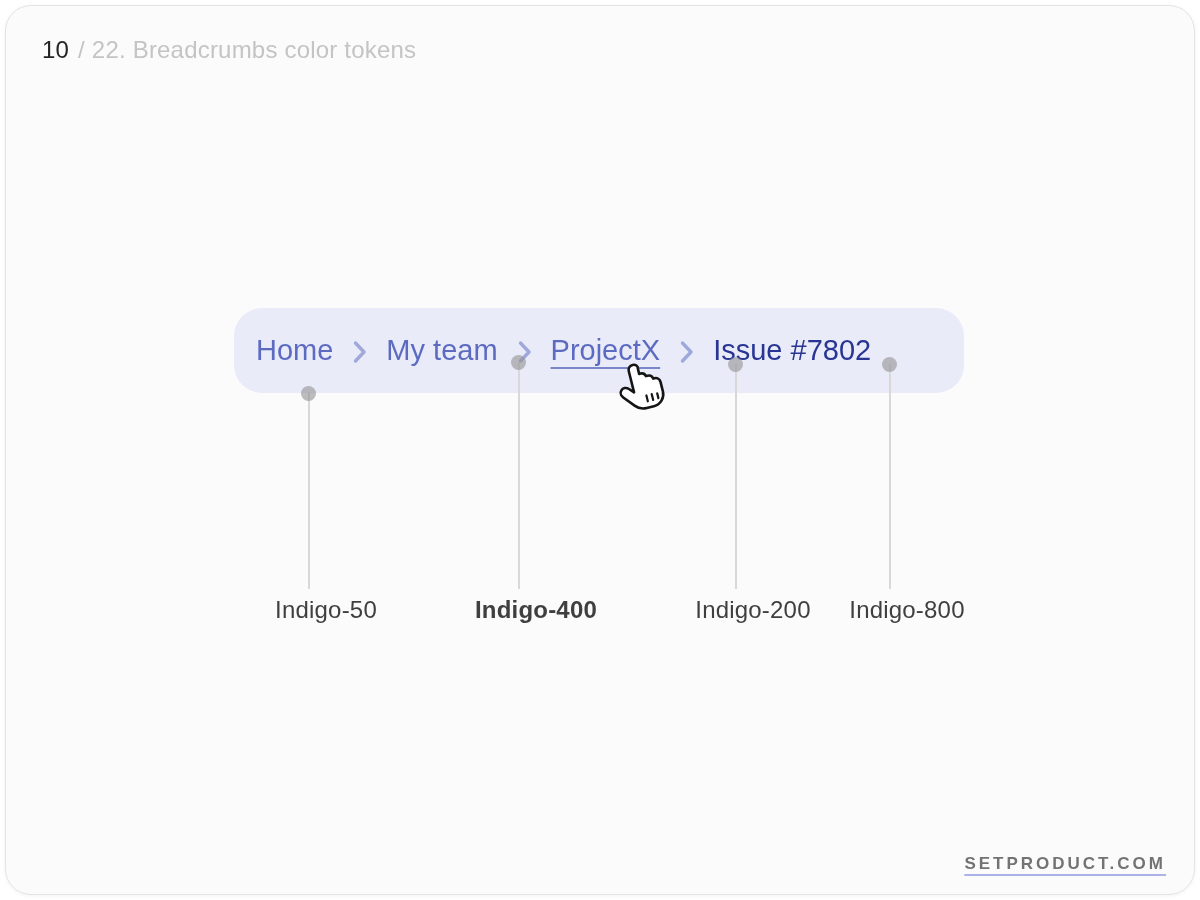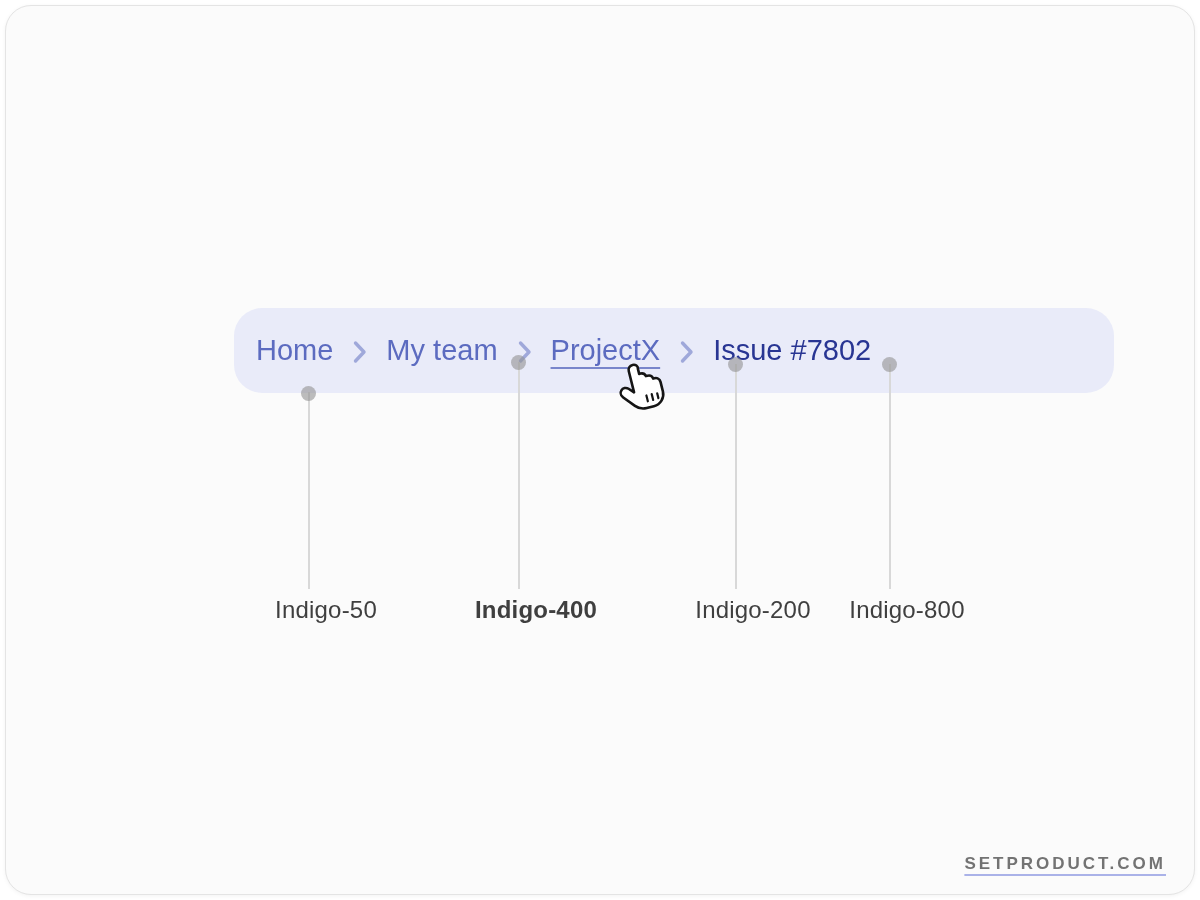--- a/index.html
+++ b/index.html
@@ -36,21 +36,21 @@
   .slide-title .title-rest {
     color: #c4c4c4;
     margin-left: 9px;
   }
 
   
   .breadcrumbs {
     position: absolute;
     left: 228px;
     top: 302px;
-    width: 880px;
+    width: 730px;
     height: 85px;
     border-radius: 28px;
     background: var(--indigo-50, #e9ebf9);
     display: flex;
     align-items: center;
     padding: 0 0 0 22px;
     box-sizing: border-box;
     gap: 19px;
     font-size: 29px;
     white-space: nowrap;
@@ -141,20 +141,23 @@
     text-decoration-color: #aab2e8;
     text-underline-offset: 5px;
     cursor: pointer;
   }
 </style>
 </head>
 <body>
 
 <div class="card">
 
+  <div class="slide-title">
+    <span>10</span><span class="title-rest">/ 22. Breadcrumbs color tokens</span>
+  </div>
 
   <nav class="breadcrumbs">
     <a class="crumb-link">Home</a>
 
     <span class="crumb-sep">
       <svg width="15" height="24" viewBox="0 0 15 24">
           <path d="M3.5 3 L12 12 L3.5 21" fill="none" stroke="#9fa8da" stroke-width="3.4" stroke-linecap="round" stroke-linejoin="round"></path>
         </svg>
     </span>
 

